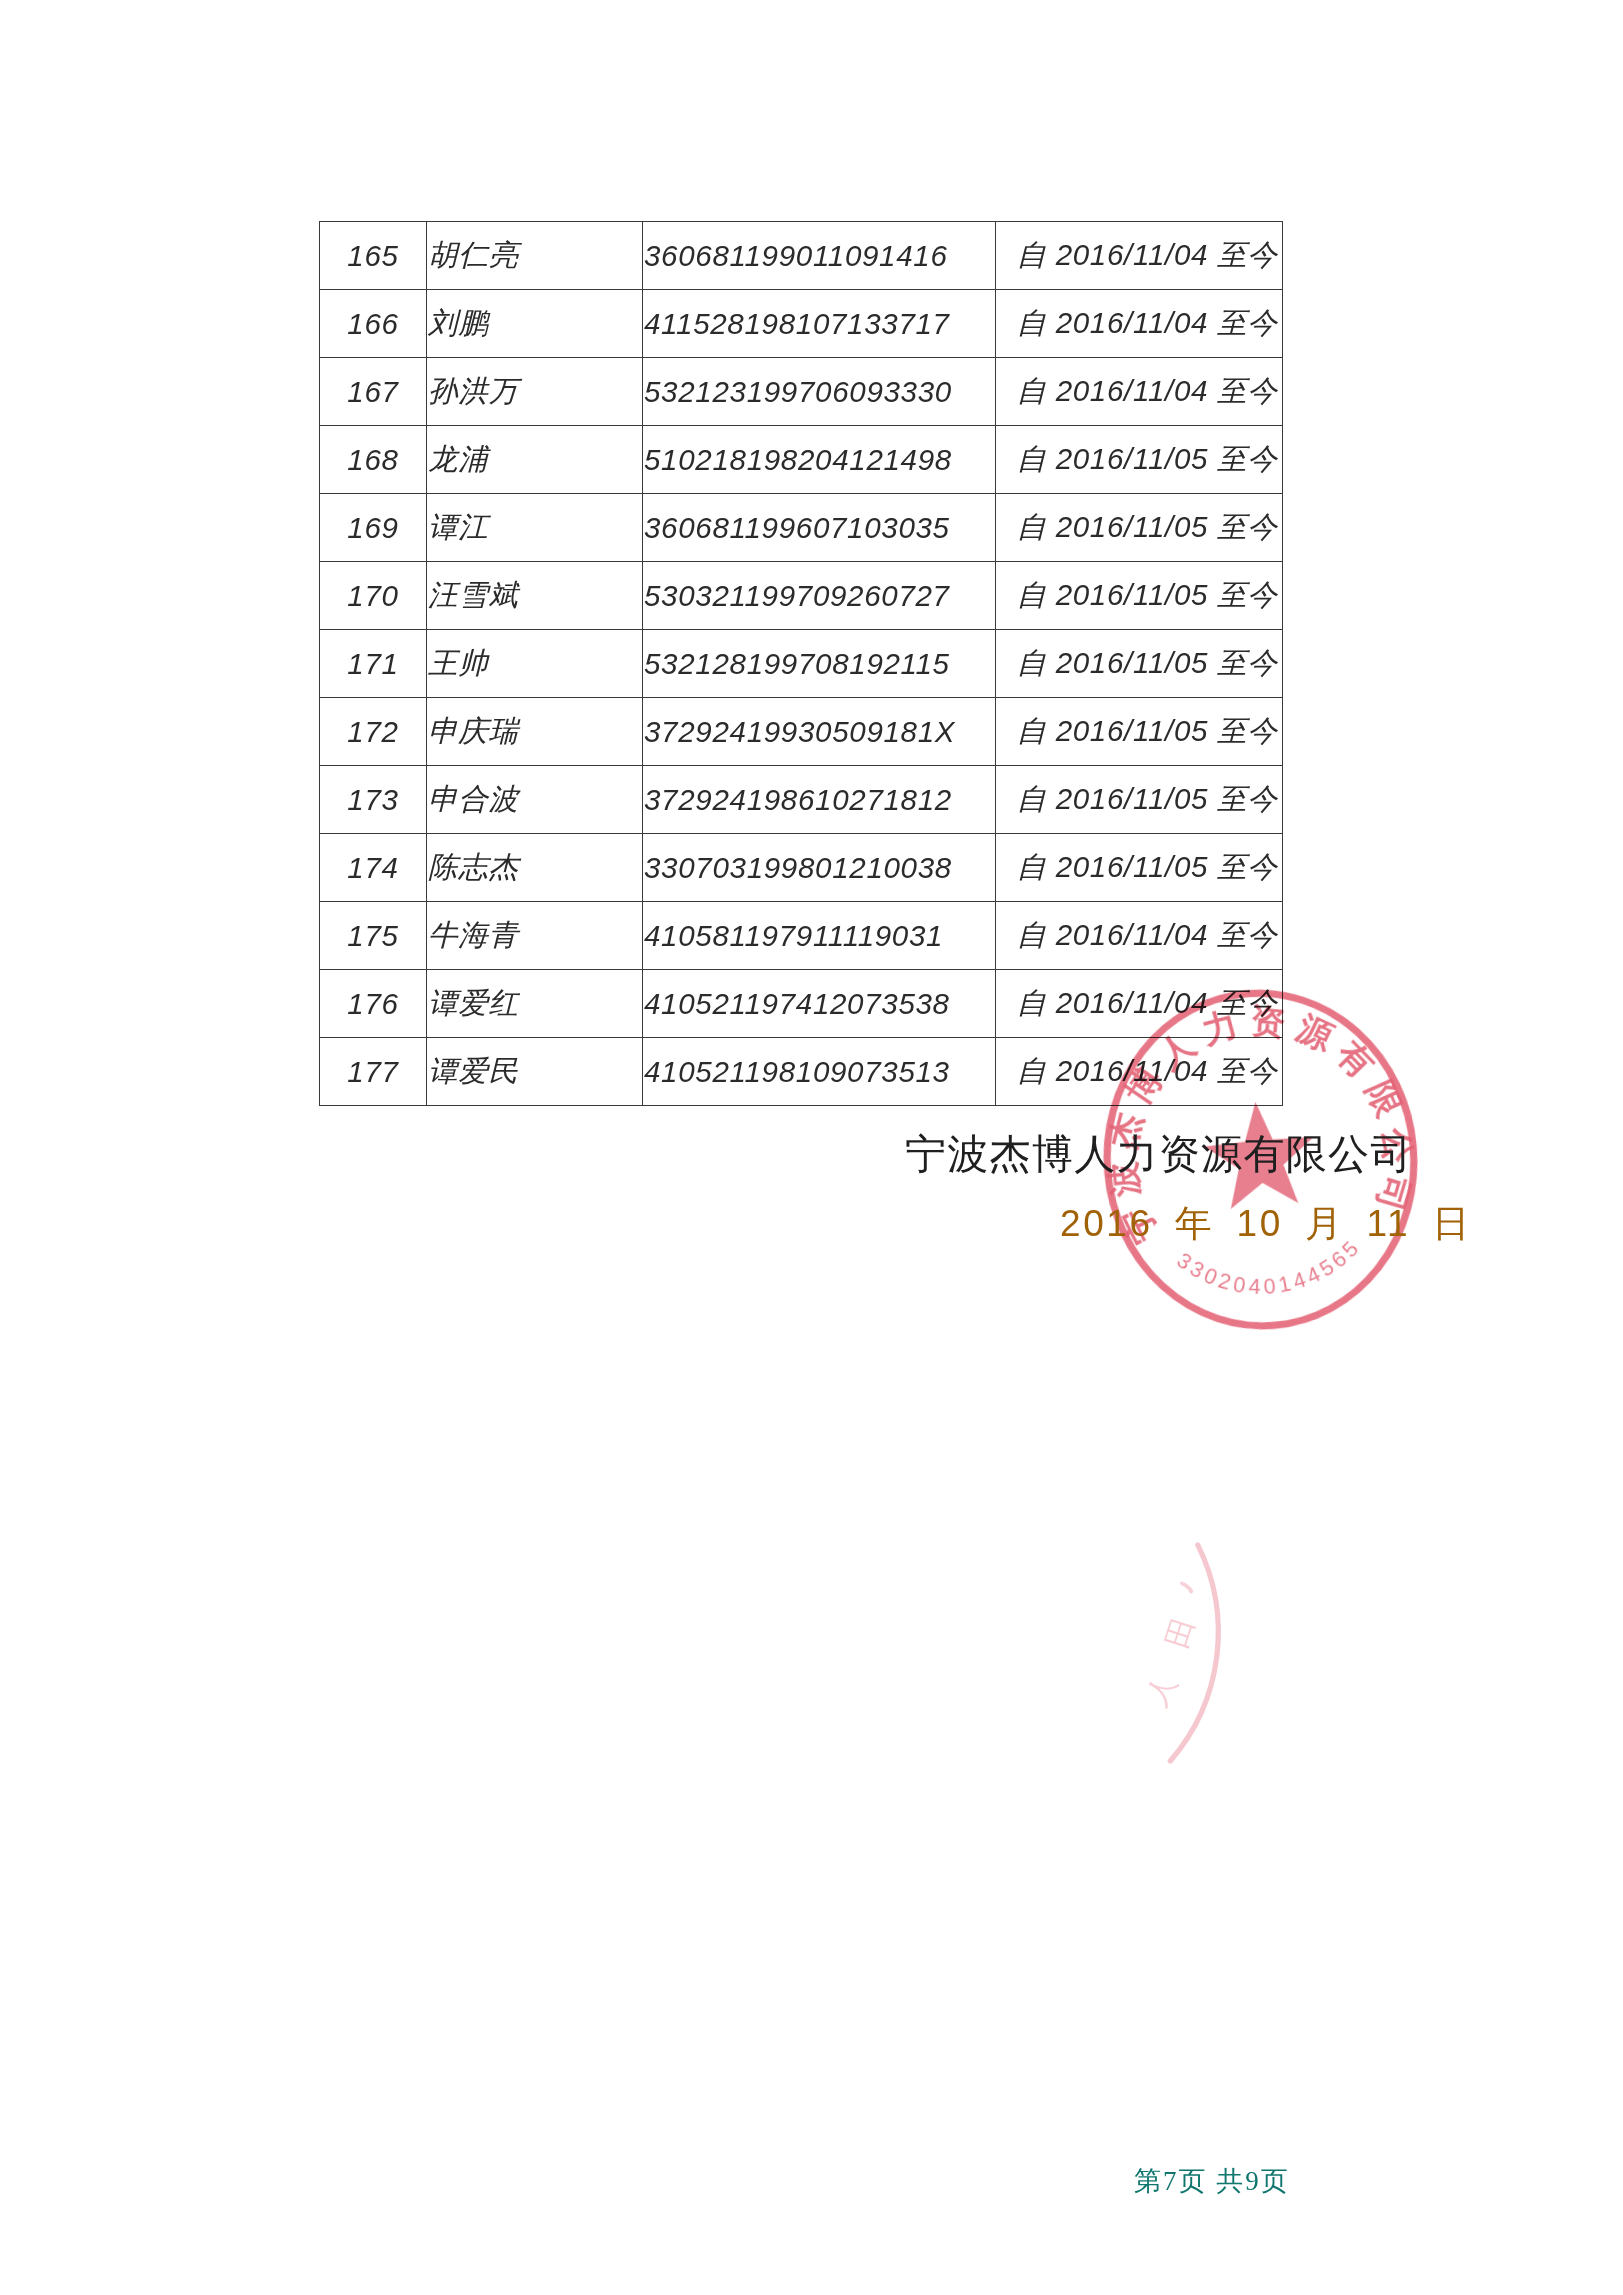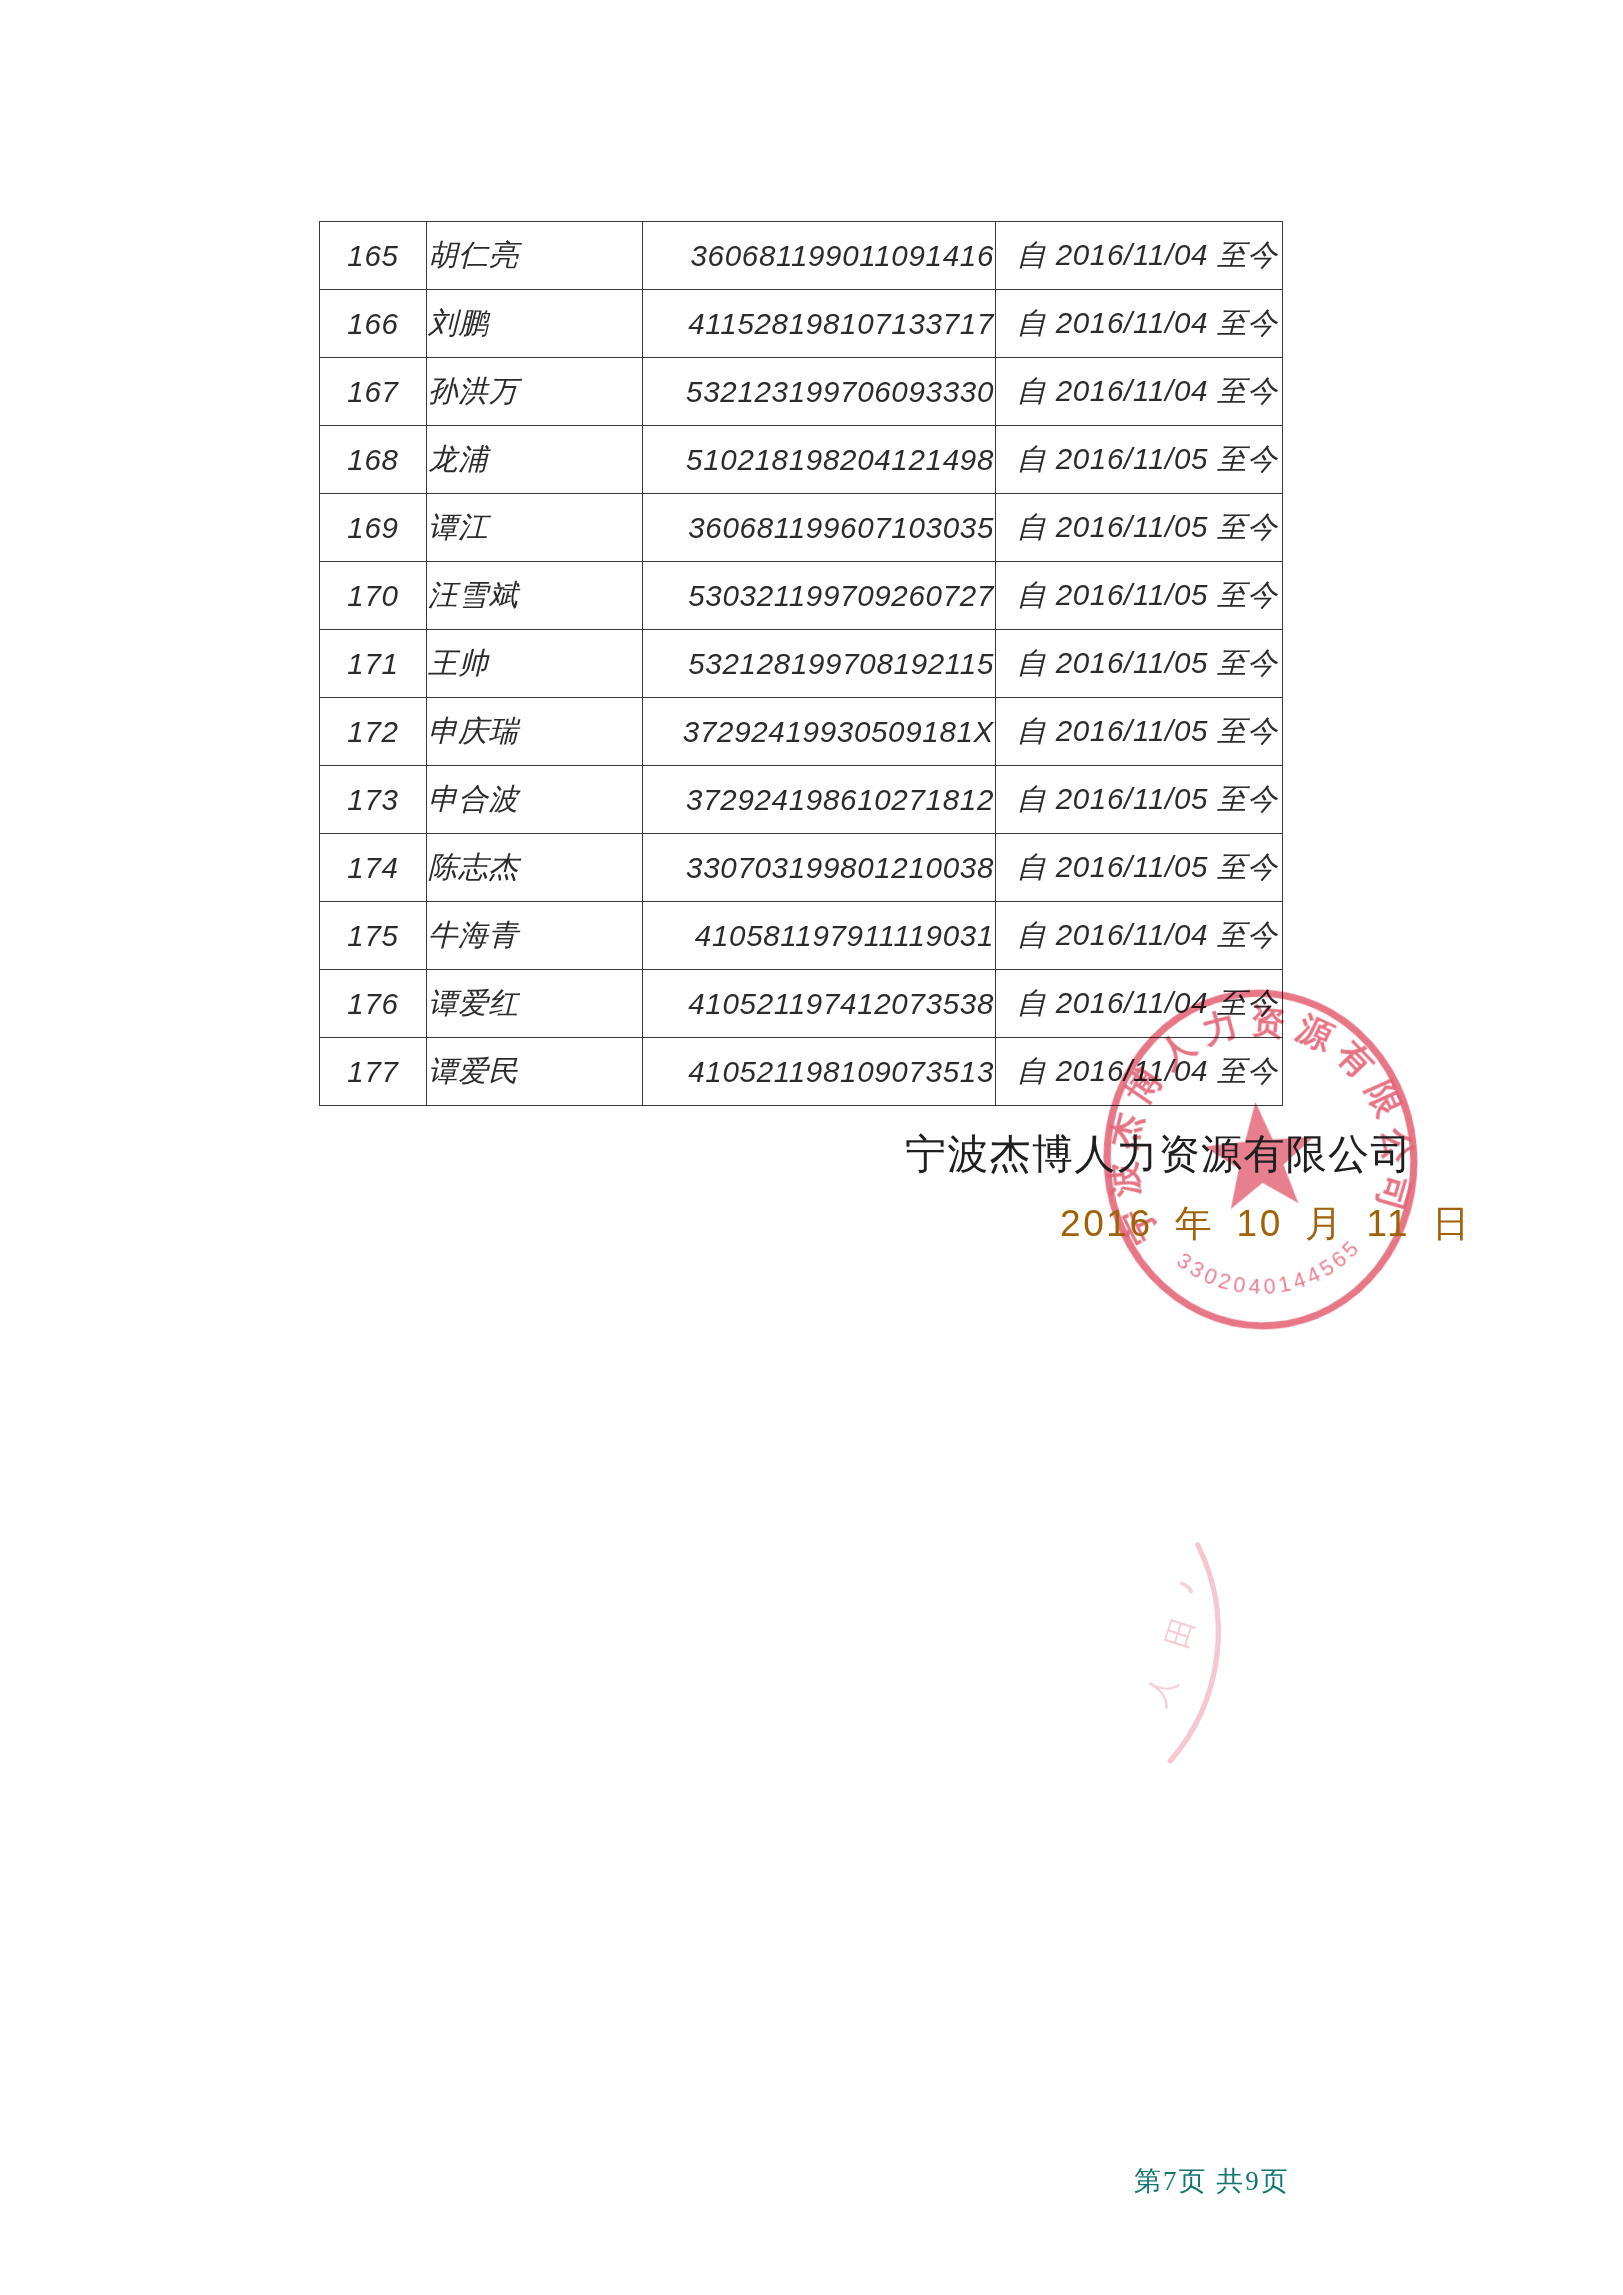--- a/index.html
+++ b/index.html
@@ -28,21 +28,21 @@
     border: 1.3px solid #3a3a3a;
     height: 65px;
     font-size: 29.5px;
     letter-spacing: 0.7px;
     vertical-align: middle;
     white-space: nowrap;
     overflow: hidden;
   }
   td.c-no   { text-align: center; }
   td.c-name { letter-spacing: 2px; }
-  td.c-id   { text-align: right; font-size: 30px; }
+  td.c-id   { text-align: left; font-size: 30px; }
   td.c-per  { text-align: center; padding-left: 17px; font-size: 28px; }
 
   
   .company-line {
     position: absolute;
     left: 905px;
     top: 1127px;
     font-family: "Liberation Serif", "DejaVu Serif", serif;
     font-size: 41px;
     letter-spacing: 1.3px;

